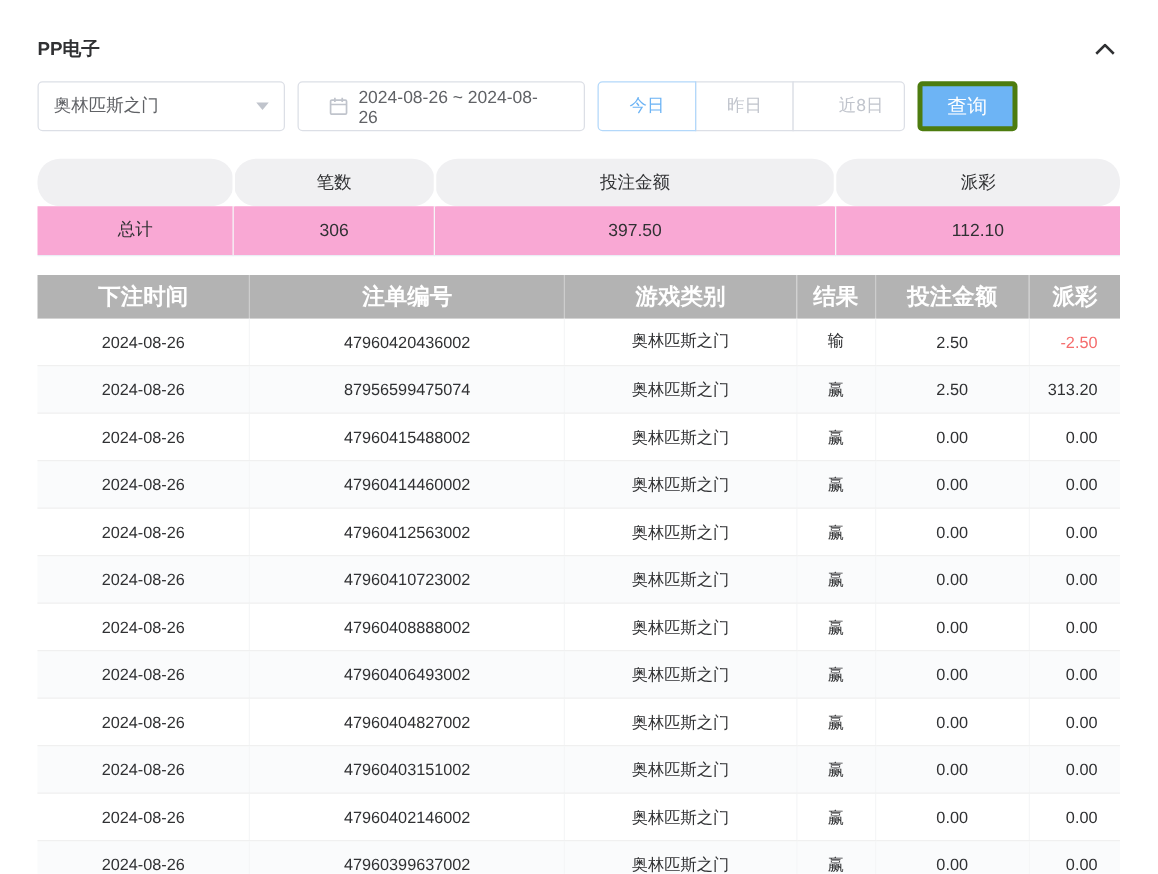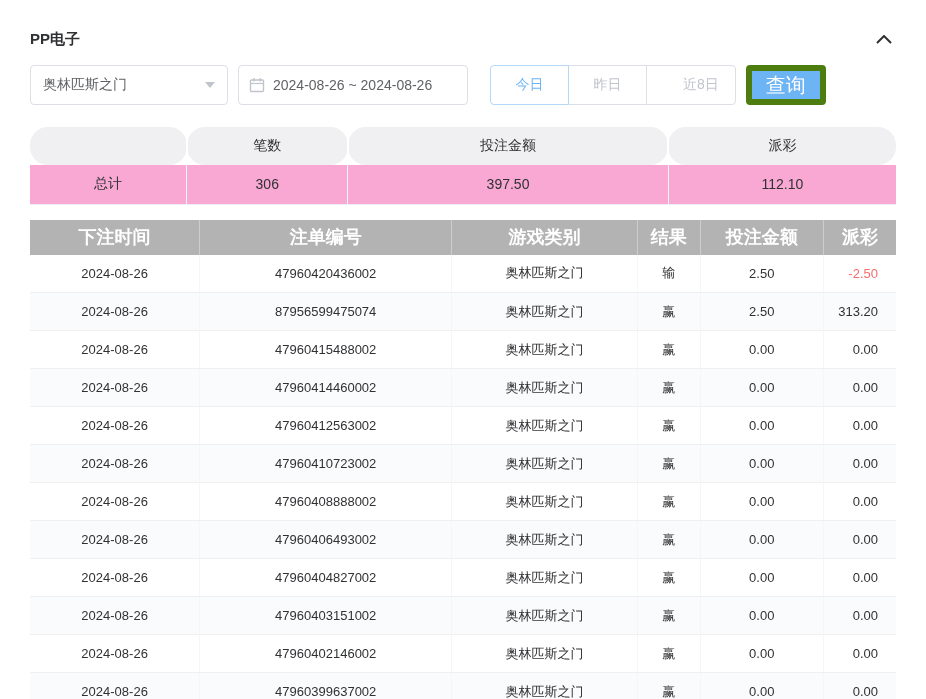--- a/index.html
+++ b/index.html
@@ -31,38 +31,38 @@
   }
   .caret-down {
     width: 0; height: 0;
     border-left: 5px solid transparent; border-right: 5px solid transparent;
     border-top: 6px solid #c0c4cc;
   }
   .date-box {
     margin-left: 10px; width: 230px; height: 40px;
     border: 1px solid #dcdfe6; border-radius: 4px;
     display: flex; align-items: center; gap: 8px;
-    padding: 0 10px; font-size: 14px; color: #606266; cursor: pointer;
+    padding: 0 24px; font-size: 14px; color: #606266; cursor: pointer;
     background: #fff;
   }
   .btn-group { margin-left: 10px; display: flex; }
   .qbtn {
     height: 40px; min-width: 79px; padding: 0 16px;
     background: #fff; border: 1px solid #dcdfe6;
     color: #c0c4cc; font-size: 14px; cursor: pointer;
     margin-left: -1px; position: relative;
     font-family: inherit;
   }
-  .qbtn:first-child { margin-left: 12px; border-radius: 4px 0 0 4px; }
+  .qbtn:first-child { margin-left: 0; border-radius: 4px 0 0 4px; }
   .qbtn:last-child { border-radius: 0 4px 4px 0; padding-left: 36px; }
   .qbtn.active { color: #6db4f5; border-color: #b3d8fa; z-index: 1; }
   .search-btn {
     margin-left: 10px; width: 80px; height: 40px;
-    background: #6db4f5; border: 6px solid #4d7c0f; border-radius: 4px;
-    color: #fff; font-size: 20px; cursor: pointer;
+    background: #6db4f5; border: 4px solid #4d7c0f; border-radius: 4px;
+    color: #fff; font-size: 16px; cursor: pointer;
     font-family: inherit;
   }
 
   
   table { border-collapse: collapse; table-layout: fixed; width: 100%; }
   .summary { margin-top: 22px; font-size: 14px; }
   .summary col.c1 { width: 18.1%; }
   .summary col.c2 { width: 18.6%; }
   .summary col.c3 { width: 37%; }
   .summary col.c4 { width: 26.3%; }

